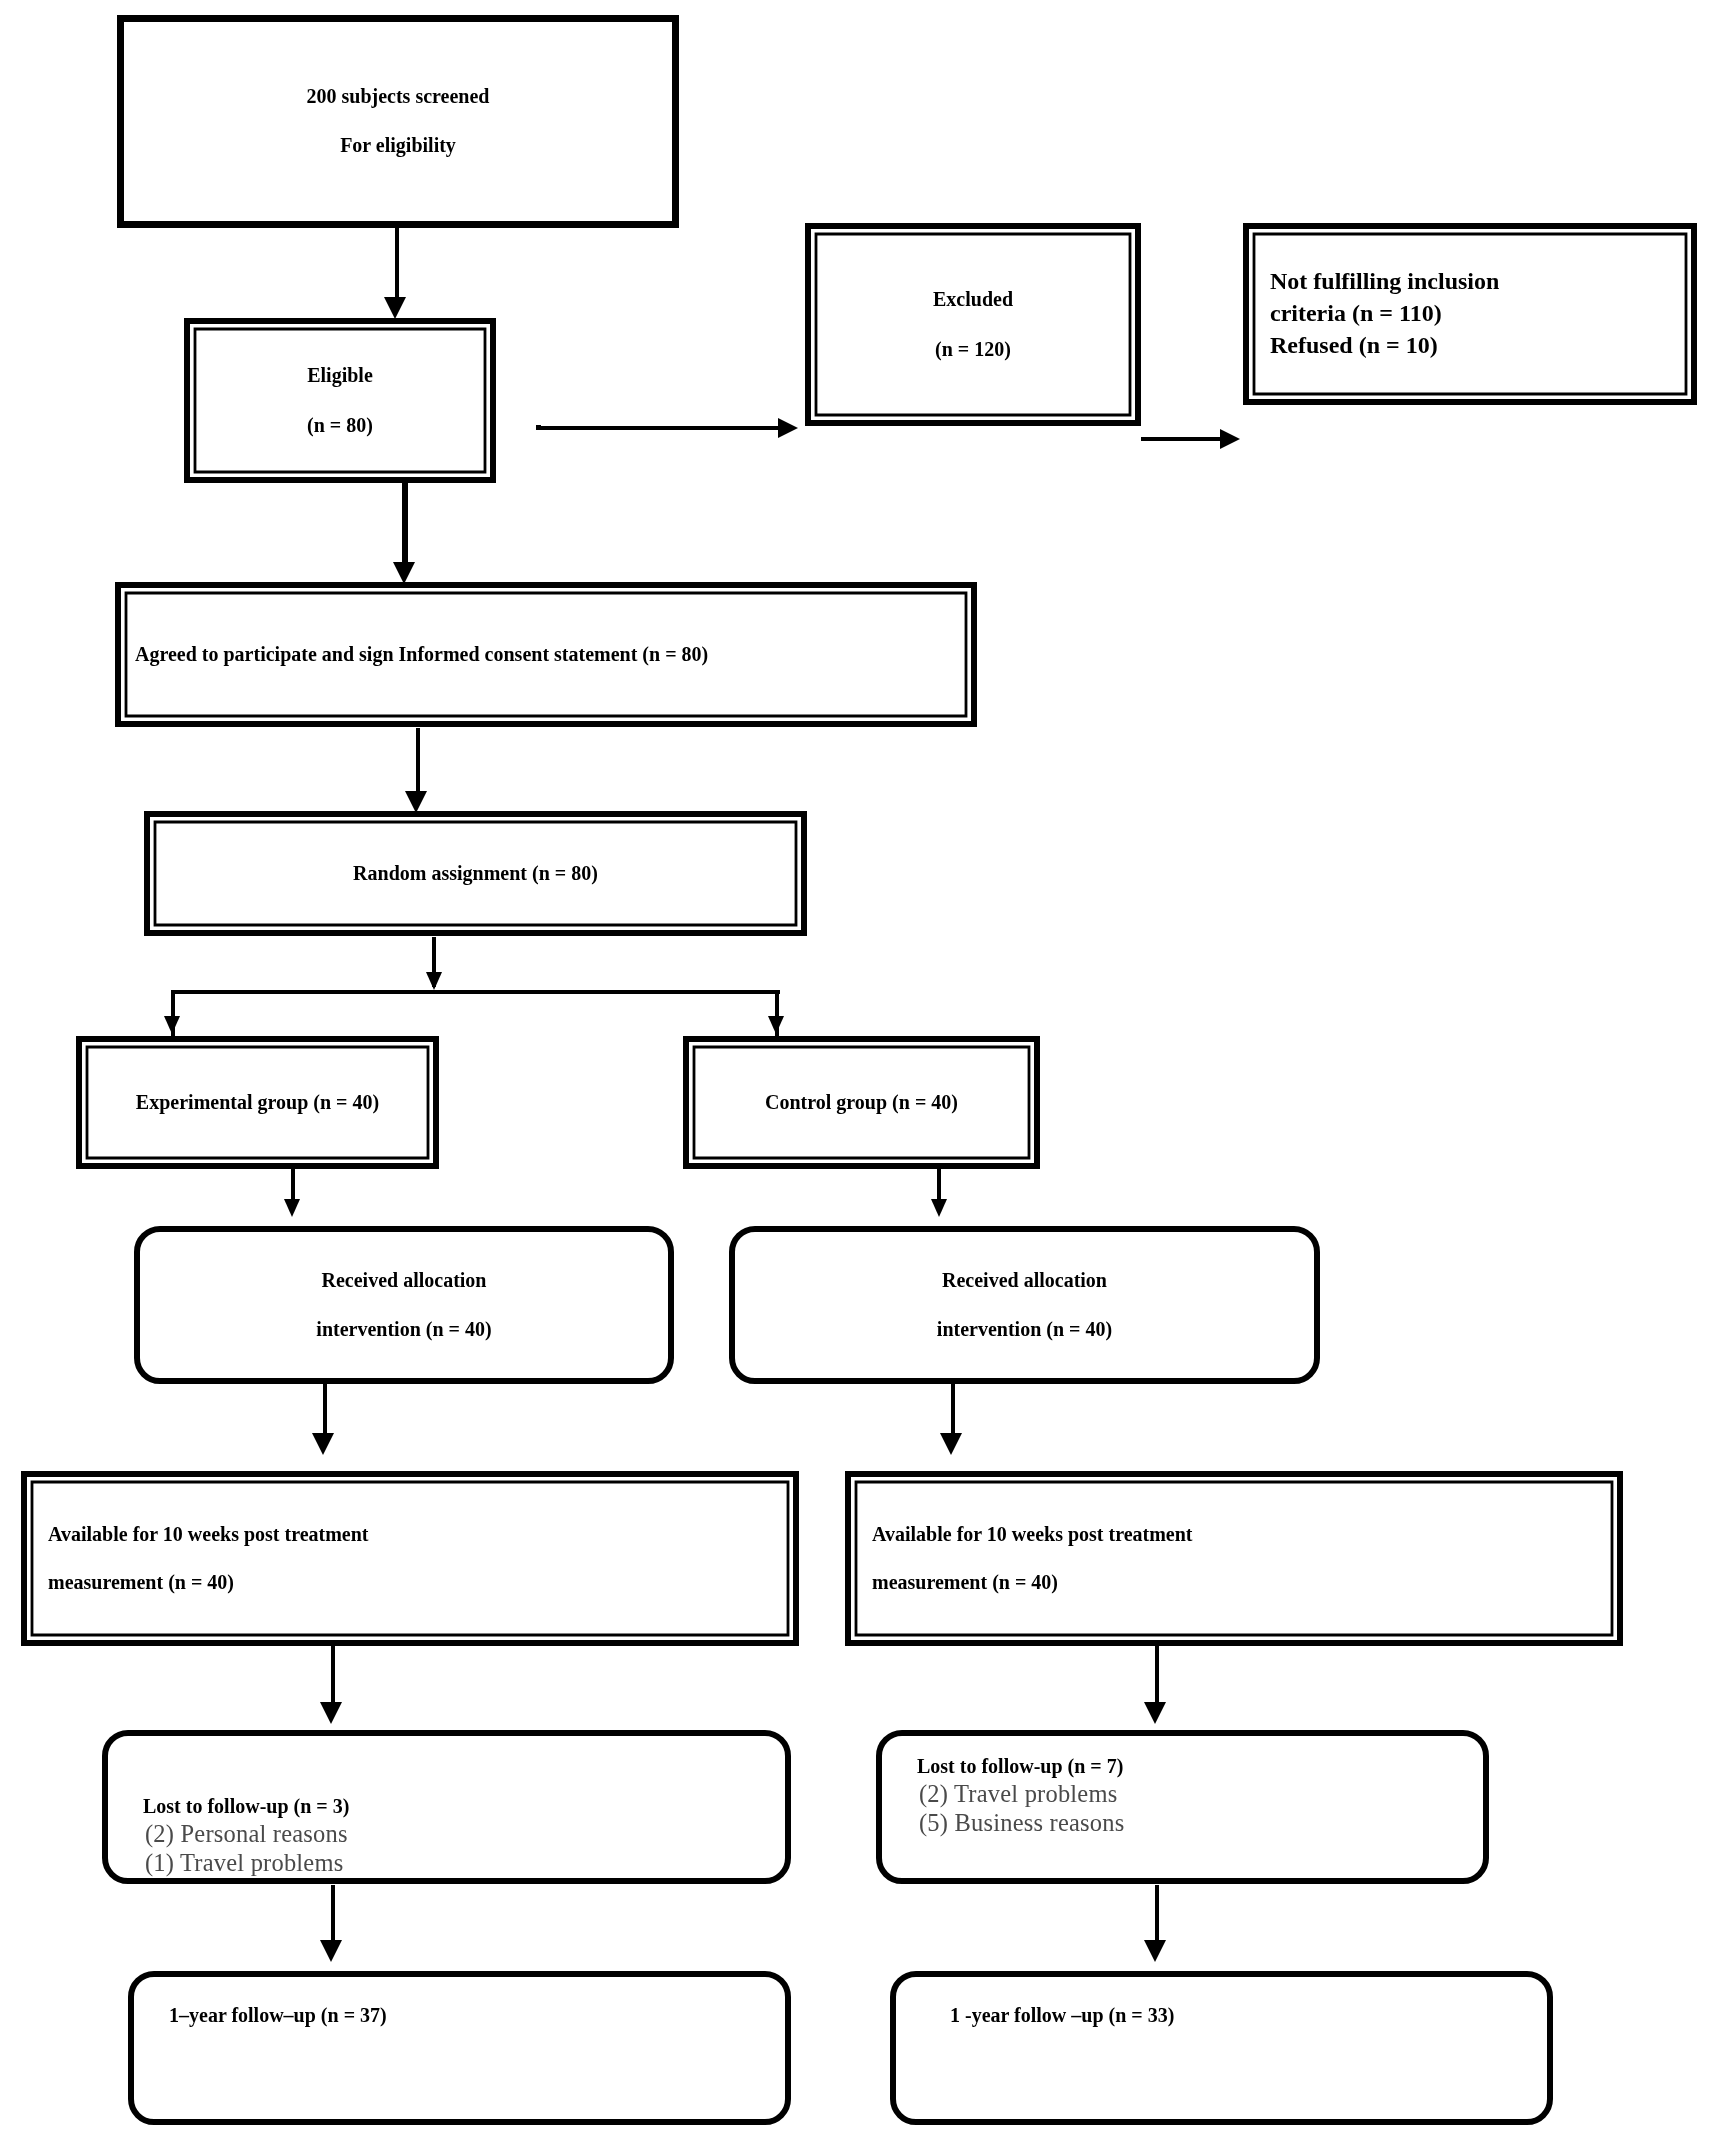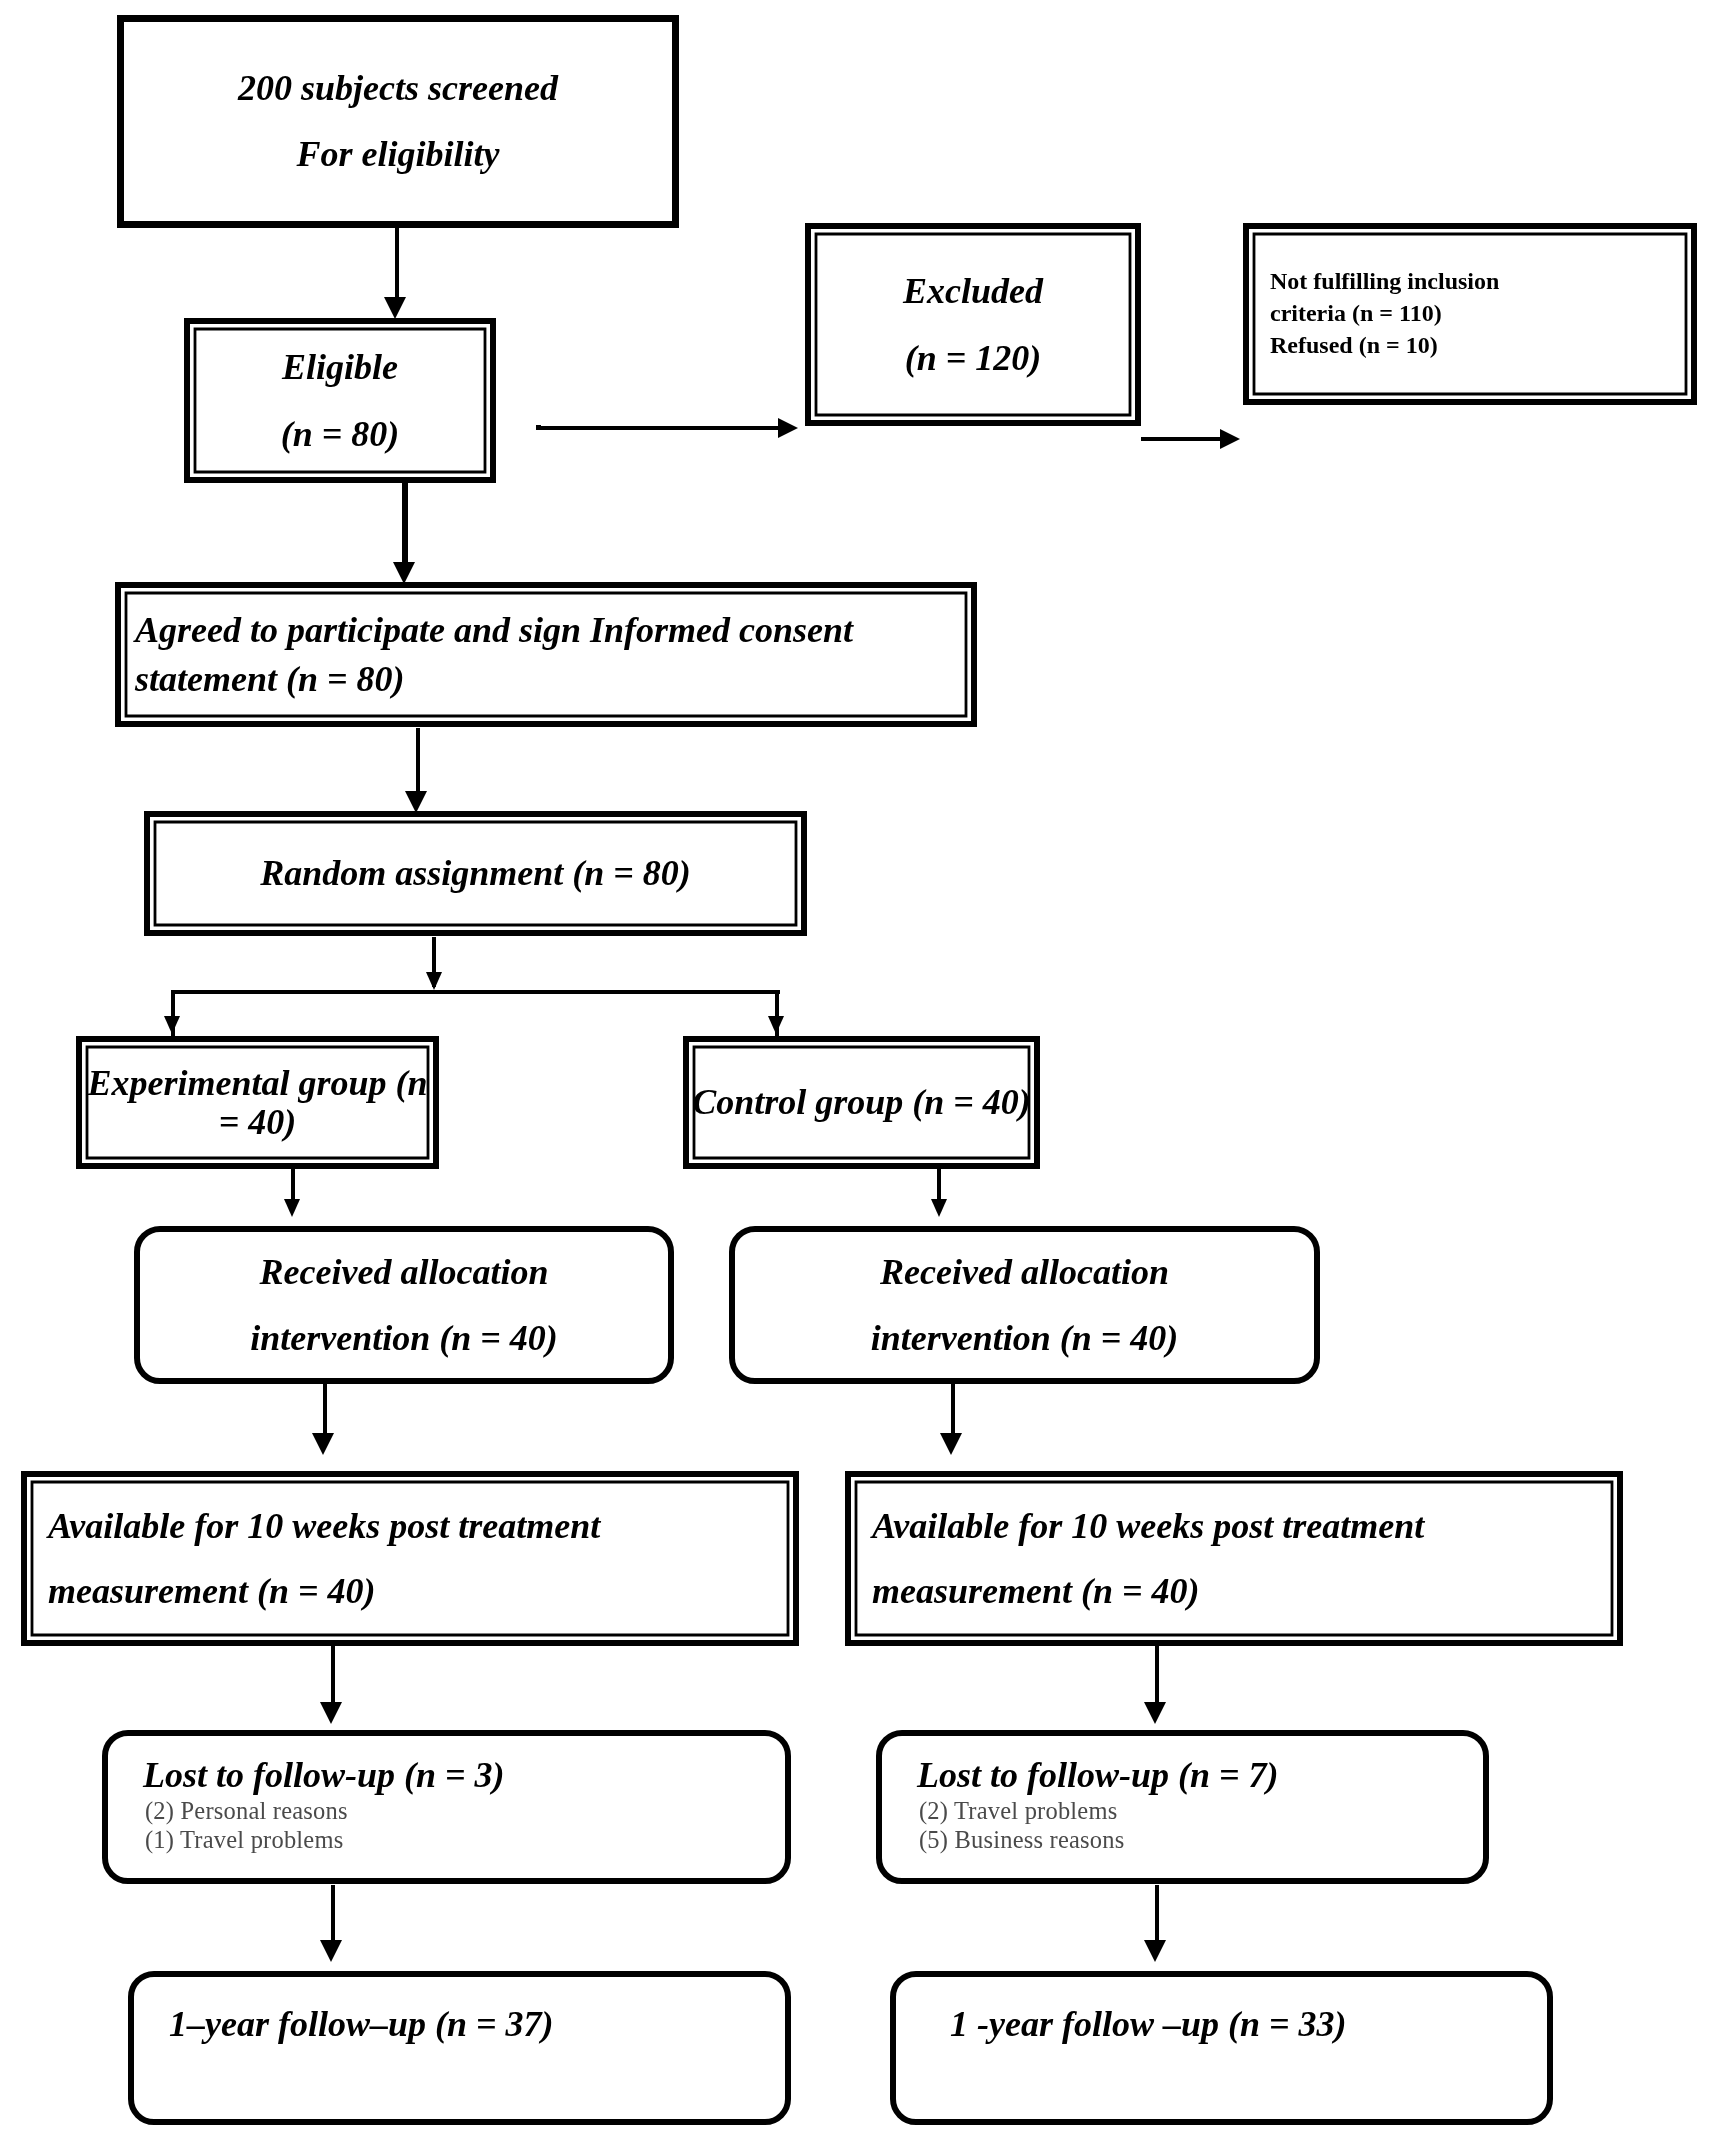--- a/index.html
+++ b/index.html
@@ -43,21 +43,21 @@
     border-radius:26px;
   }
 
   
   .center{ text-align:center; }
   .left{ text-align:left; }
   .justify{ text-align:justify; text-align-last:left; }
   .pad{ padding:0 21px; }
   .pad-lg{ padding:0 14px; }
   .t60{ font-size:24px; }
-  .t62{ font-size:36px;font-style:italic; }
+  .t62{ font-size:20px; }
 
   .line-sp{ margin-bottom:28px; }
 
   .sub{
     font-weight:normal;
     font-size:24.5px;
     color:#4a4a4a;
     line-height:1.18;
     letter-spacing:0.2px;
   }
@@ -183,21 +183,21 @@
     <div class="txt t62 justify pad" style="margin-bottom:26px;">Available for 10 weeks post treatment</div>
     <div class="txt t62 left pad">measurement (n = 40)</div>
   </div>
 
   <div class="vline" style="left:331px; top:1646px; height:68px;"></div>
   <div class="arrow-d" style="left:320px; top:1702px;"></div>
 
   <div class="vline" style="left:1155px; top:1646px; height:68px;"></div>
   <div class="arrow-d" style="left:1144px; top:1702px;"></div>
 
-  <div class="node rnd" style="left:102px; top:1730px; width:689px; height:154px; justify-content:flex-start;">
+  <div class="node rnd" style="left:102px; top:1730px; width:689px; height:154px; justify-content:flex-end;">
     <div class="txt t62 left" style="padding:20px 0 2.7px 35px;">Lost to follow-up (n = 3)</div>
     <div class="sub" style="padding-left:37px;">(2) Personal reasons</div>
     <div class="sub" style="padding-left:37px;">(1) Travel problems</div>
   </div>
 
   <div class="node rnd" style="left:876px; top:1730px; width:613px; height:154px; justify-content:flex-start;">
     <div class="txt t62 left" style="padding:20px 0 2.7px 35px;">Lost to follow-up (n = 7)</div>
     <div class="sub" style="padding-left:37px;">(2) Travel problems</div>
     <div class="sub" style="padding-left:37px;">(5) Business reasons</div>
   </div>

